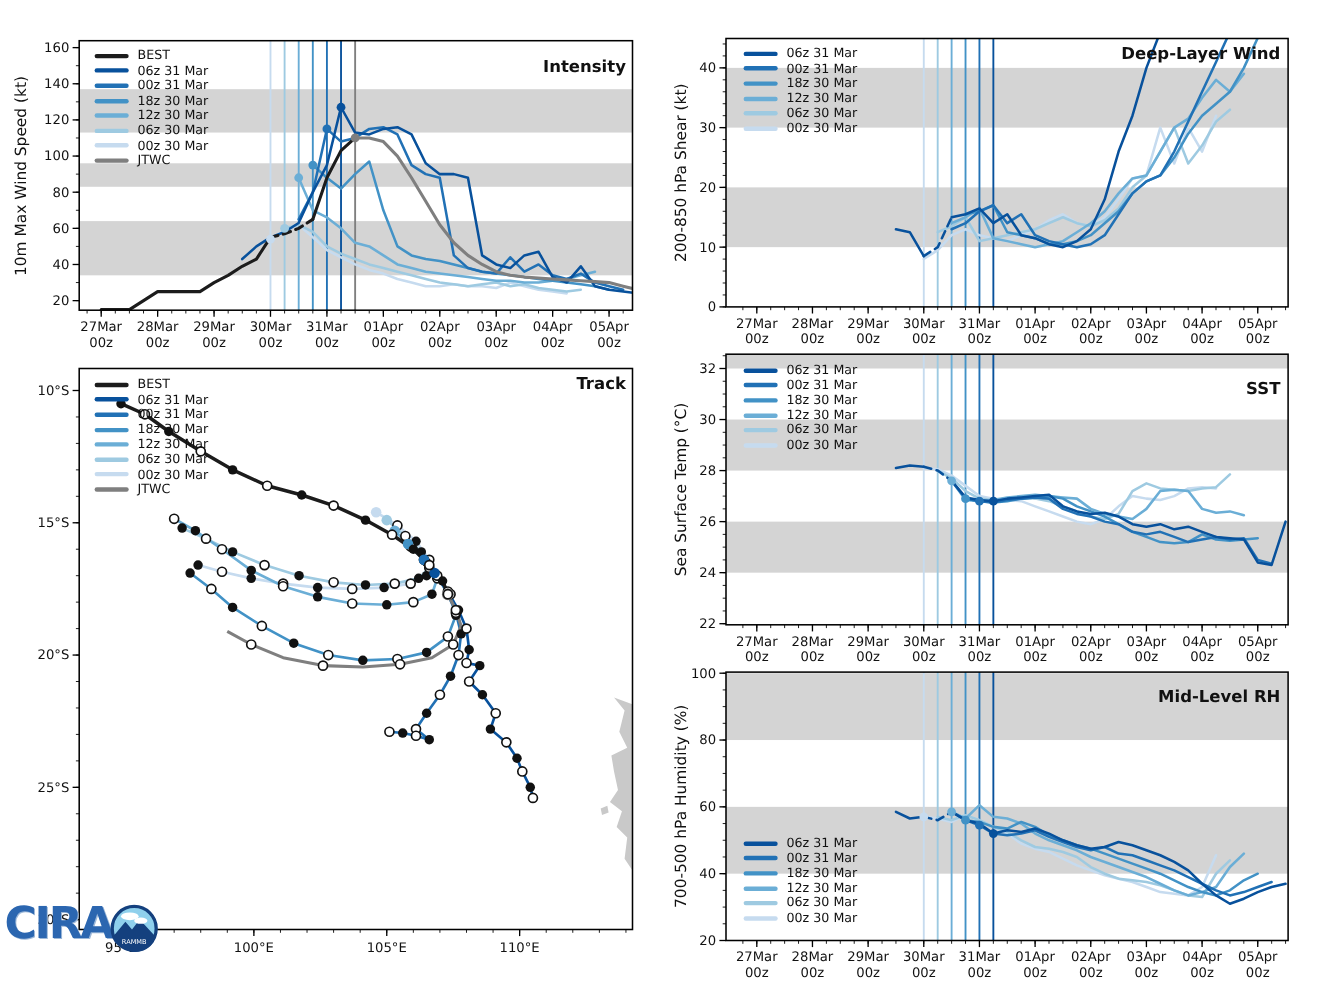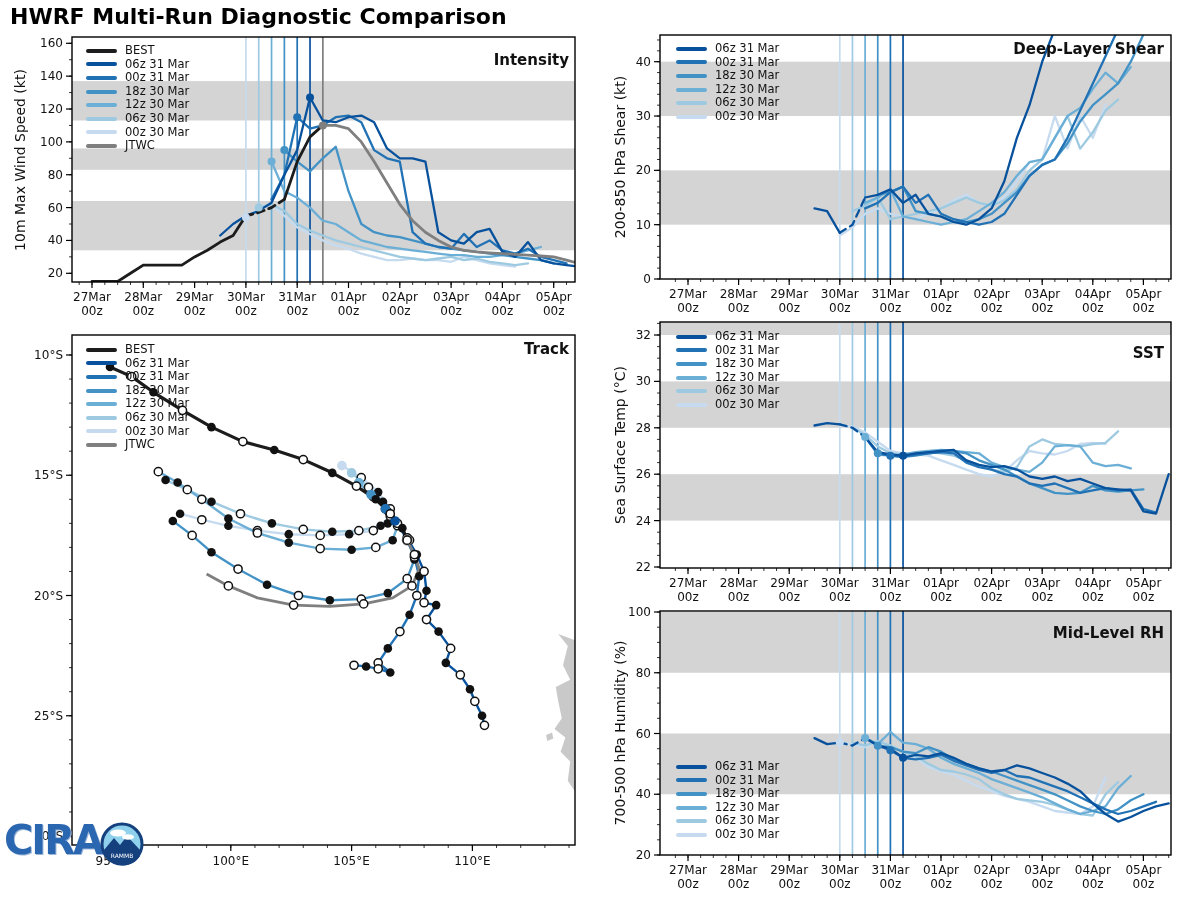--- a/index.html
+++ b/index.html
@@ -715,25 +715,24 @@
         <line x1="448.24" y1="845" x2="448.24" y2="848" stroke="#000" stroke-width="0.8"></line>
         <line x1="472.4" y1="845" x2="472.4" y2="848" stroke="#000" stroke-width="0.8"></line>
         <line x1="496.56" y1="845" x2="496.56" y2="848" stroke="#000" stroke-width="0.8"></line>
         <line x1="520.72" y1="845" x2="520.72" y2="848" stroke="#000" stroke-width="0.8"></line>
         <line x1="544.88" y1="845" x2="544.88" y2="848" stroke="#000" stroke-width="0.8"></line>
         <line x1="569.04" y1="845" x2="569.04" y2="848" stroke="#000" stroke-width="0.8"></line>
         <rect x="72" y="335" width="503" height="510" fill="none" stroke="#000000" stroke-width="1.4"></rect>
       </g>
     </svg>
 
-  <div class="title" id="title-left">HWRF Multi-Run Diagnostic Comparison</div>
 
   <div class="corner" style="right:631px;top:41px;margin-top:10px;">Intensity</div>
   <div class="corner" style="right:631px;top:340px;">Track</div>
-  <div class="corner" style="right:36px;top:40px;">Deep-Layer Shear</div>
+  <div class="corner" style="right:36px;top:40px;">Deep-Layer Wind</div>
   <div class="corner" style="right:36px;top:327px;margin-top:17px;">SST</div>
   <div class="corner" style="right:36px;top:624px;">Mid-Level RH</div>
 
   <div class="ylab" style="left:20px;top:160px;">10m Max Wind Speed (kt)</div>
   <div class="ylab" style="left:620px;top:157px;">200-850 hPa Shear (kt)</div>
   <div class="ylab" style="left:620px;top:445px;">Sea Surface Temp (°C)</div>
   <div class="ylab" style="left:620px;top:733px;">700-500 hPa Humidity (%)</div>
 
   <div class="legend" id="legend-intensity" style="left:86px;top:44px;">
       <div class="row">

